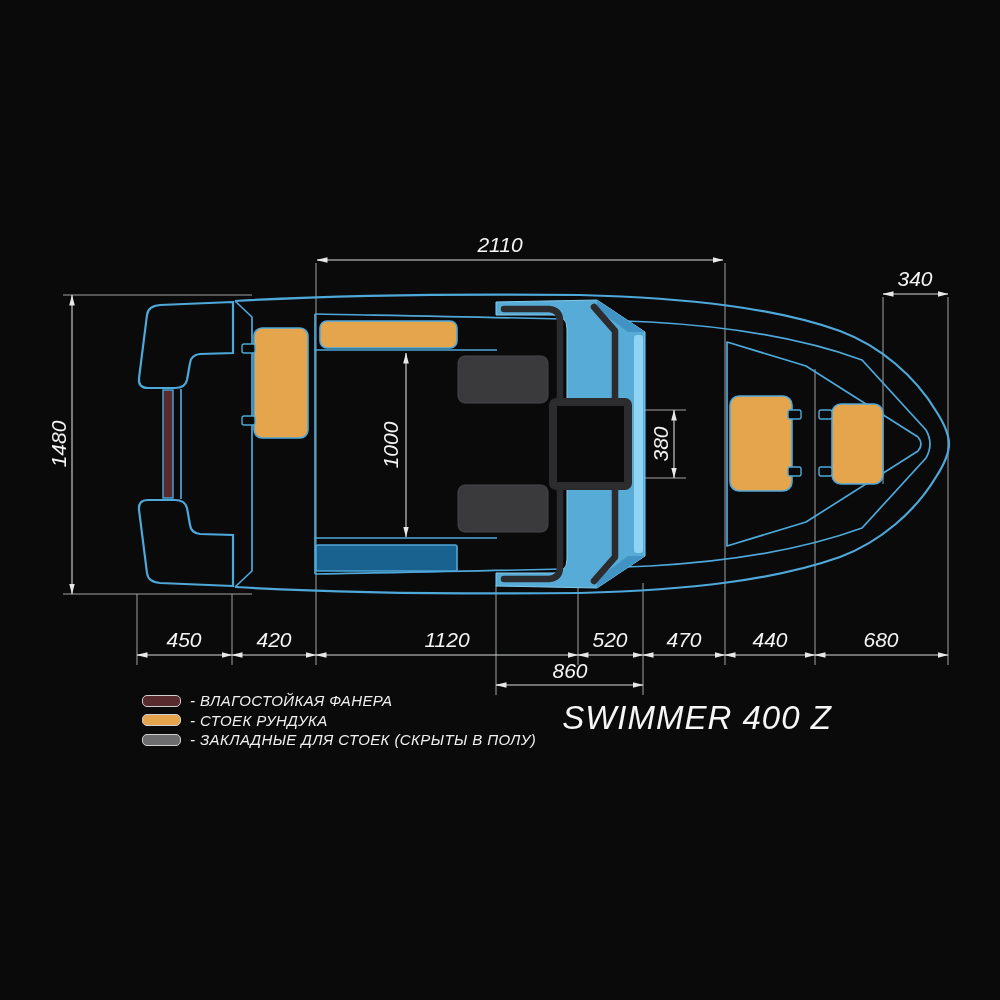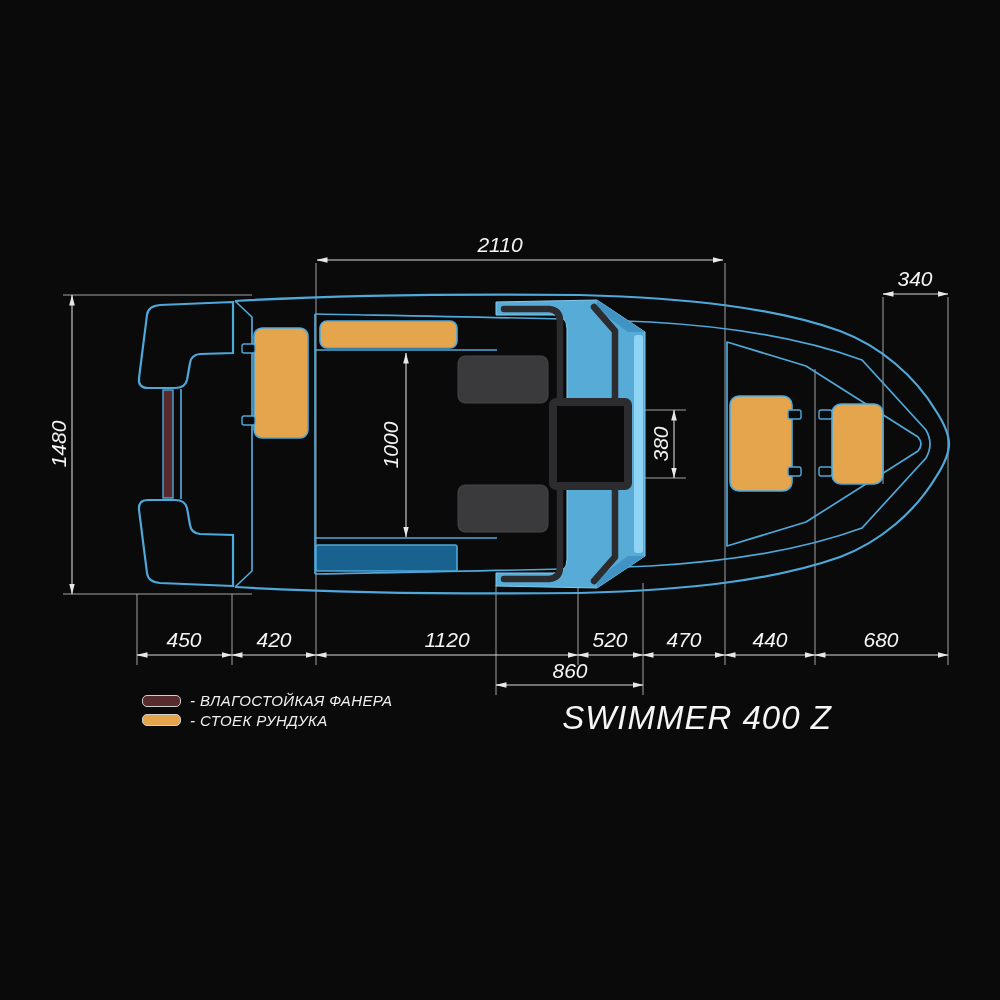--- a/index.html
+++ b/index.html
@@ -167,14 +167,18 @@
 
 <div class="legend">
   <div class="legend-row">
     <span class="swatch" style="background-color: rgb(87, 42, 46);"></span>
     <span class="legend-label">- ВЛАГОСТОЙКАЯ ФАНЕРА</span>
   </div>
   <div class="legend-row">
     <span class="swatch" style="background-color: rgb(229, 165, 77);"></span>
     <span class="legend-label">- СТОЕК РУНДУКА</span>
   </div>
+  <div class="legend-row">
+    <span class="swatch" style="background-color: rgb(108, 108, 110);"></span>
+    <span class="legend-label">- ЗАКЛАДНЫЕ ДЛЯ СТОЕК (СКРЫТЫ В ПОЛУ)</span>
+  </div>
 </div>
 </div>
 
 </body></html>

